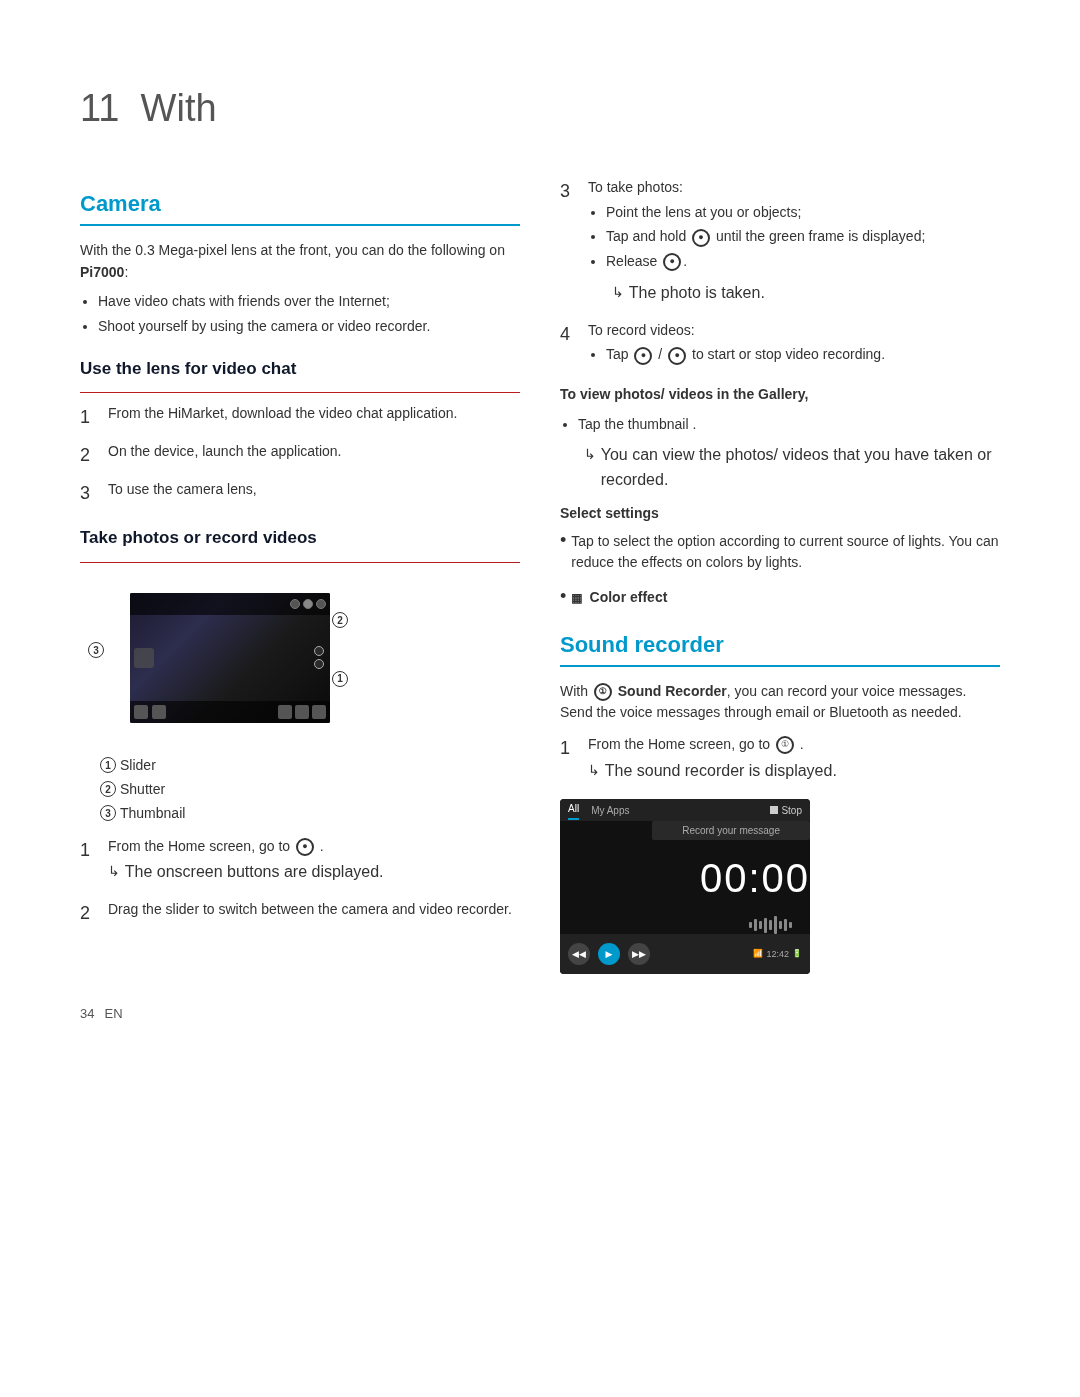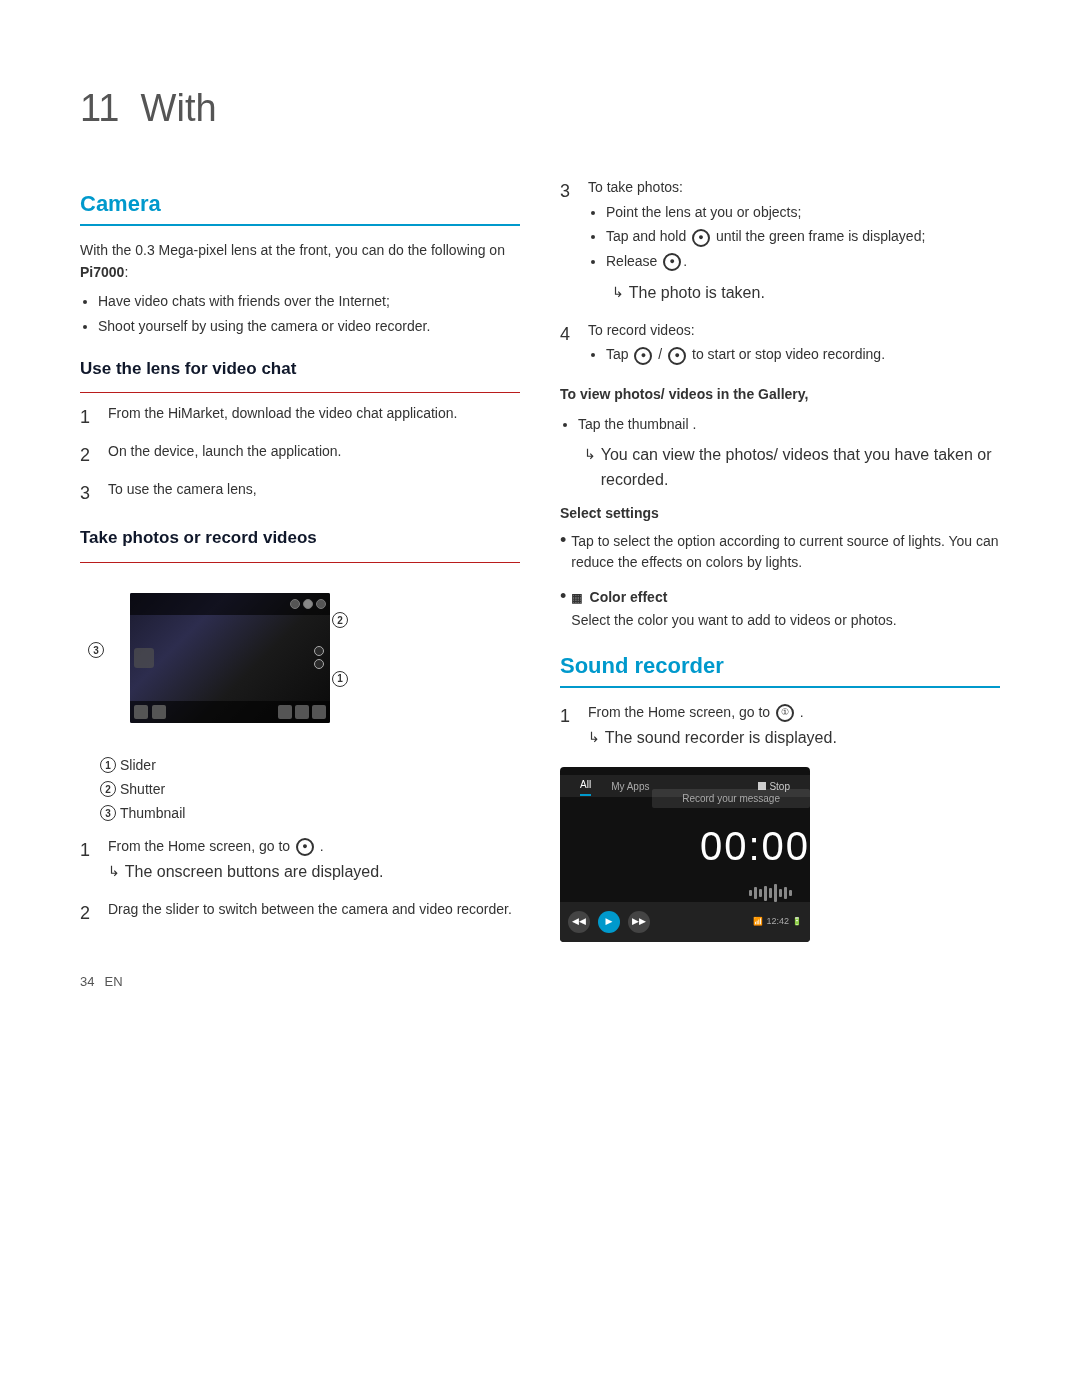--- a/index.html
+++ b/index.html
@@ -233,27 +233,27 @@
       width: 250px;
       height: 175px;
       background: #111;
       border-radius: 4px;
       position: relative;
       overflow: hidden;
       margin-top: 12px;
     }
     .sound-top-bar {
       position: absolute;
-      top: 8px; left: 0; right: 0;
+      top: 0; left: 0; right: 0;
       height: 22px;
       background: #222;
       display: flex;
       align-items: center;
-      padding: 0 20px;
-      gap: 20px;
+      padding: 0 8px;
+      gap: 12px;
       font-size: 10px;
       color: #aaa;
     }
     .sound-tab-active {
       color: #fff;
       border-bottom: 2px solid #0099cc;
       padding-bottom: 2px;
     }
     .sound-stop-btn {
       margin-left: auto;
@@ -569,29 +569,31 @@
           </div>
         </div>
 
         <div class="settings-bullet">
           <span class="settings-bullet-dot">•</span>
           <div class="settings-item">
             <div class="item-label">
               <span style="font-size:12px; margin-right:3px;">▦</span>
               <strong>Color effect</strong>
             </div>
-            <div class="item-desc">Select the color you want to add to videos or photos.</div>
           </div>
         </div>
       </div>
     </div>
 
     <div class="sound-section">
       <div class="section-title">Sound recorder</div>
 
+      <p>
+        <span>With </span><span class="sound-icon-inline">①</span> <strong>Sound Recorder</strong><span>, you can record your voice messages. Send the voice messages through email or Bluetooth as needed.</span>
+      </p>
 
       <div class="step-block" style="margin-top:10px;">
         <div class="step-num">1</div>
         <div class="step-content">
           <span>From the Home screen, go to</span>
           <span class="inline-icon">①</span>
           <span>.</span>
           <div class="arrow-note" style="margin-left:0; margin-top:3px;">
             <span class="arrow">↳</span>
             <span class="note-text">The sound recorder is displayed.</span>

